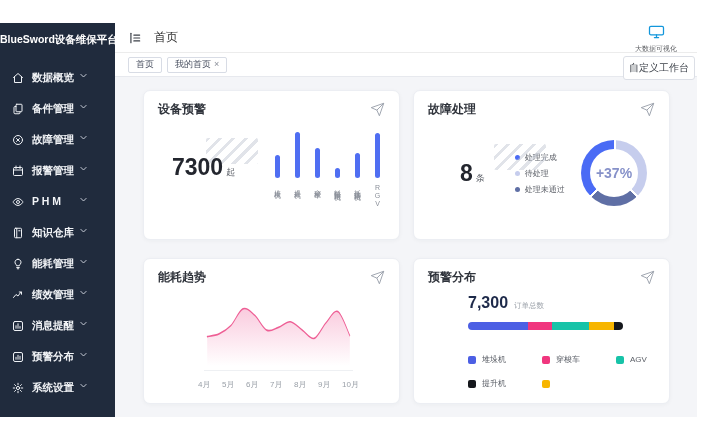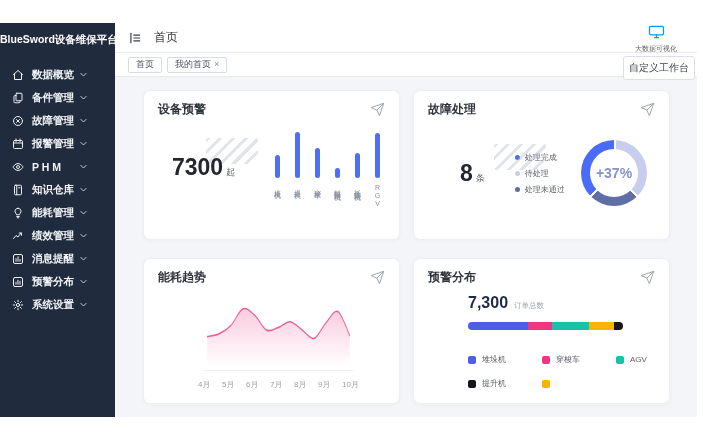--- a/index.html
+++ b/index.html
@@ -4,21 +4,21 @@
 <style>
   * { margin:0; padding:0; box-sizing:border-box; }
   html,body { width:703px; height:440px; background:#ffffff; font-family:"Liberation Sans","DejaVu Sans",sans-serif; overflow:hidden; }
   .page { position:relative; width:703px; height:440px; background:#fff; }
   .app  { position:absolute; top:23px; left:0; right:6px; bottom:23px; display:flex; background:#ec4899; }
 
   
   .sidebar { width:115px; background:#202b3d; color:#fff; flex-shrink:0; display:flex; flex-direction:column; }
   .logo { height:32px; line-height:32px; text-align:center; font-size:10.5px; font-weight:700; color:#ffffff; white-space:nowrap; }
   .menu { padding-top:8px; }
-  .side-item { display:flex; align-items:center; height:23px; padding:0 27px 0 11px; cursor:pointer; }
+  .side-item { display:flex; align-items:flex-start; height:23px; padding:0 27px 0 11px; cursor:pointer;margin-top:8px; }
   .si-icon { width:13px; height:13px; display:flex; align-items:center; justify-content:center; color:#eef1f5; }
   .si-icon svg { width:12px; height:12px; }
   .si-label { margin-left:8px; font-size:10.5px; font-weight:600; color:#f2f4f7; white-space:nowrap; }
   .si-chev { margin-left:auto; color:#c9ced8; display:flex; }
   .si-chev svg { width:9px; height:9px; }
 
   
   .main { flex:1; display:flex; flex-direction:column; position:relative; background:#fff; }
   .topbar { height:30px; display:flex; align-items:center; border-bottom:1px solid #ececec; background:#fff; }
   .fold { margin-left:13px; color:#3a3f47; display:flex; cursor:pointer; }

